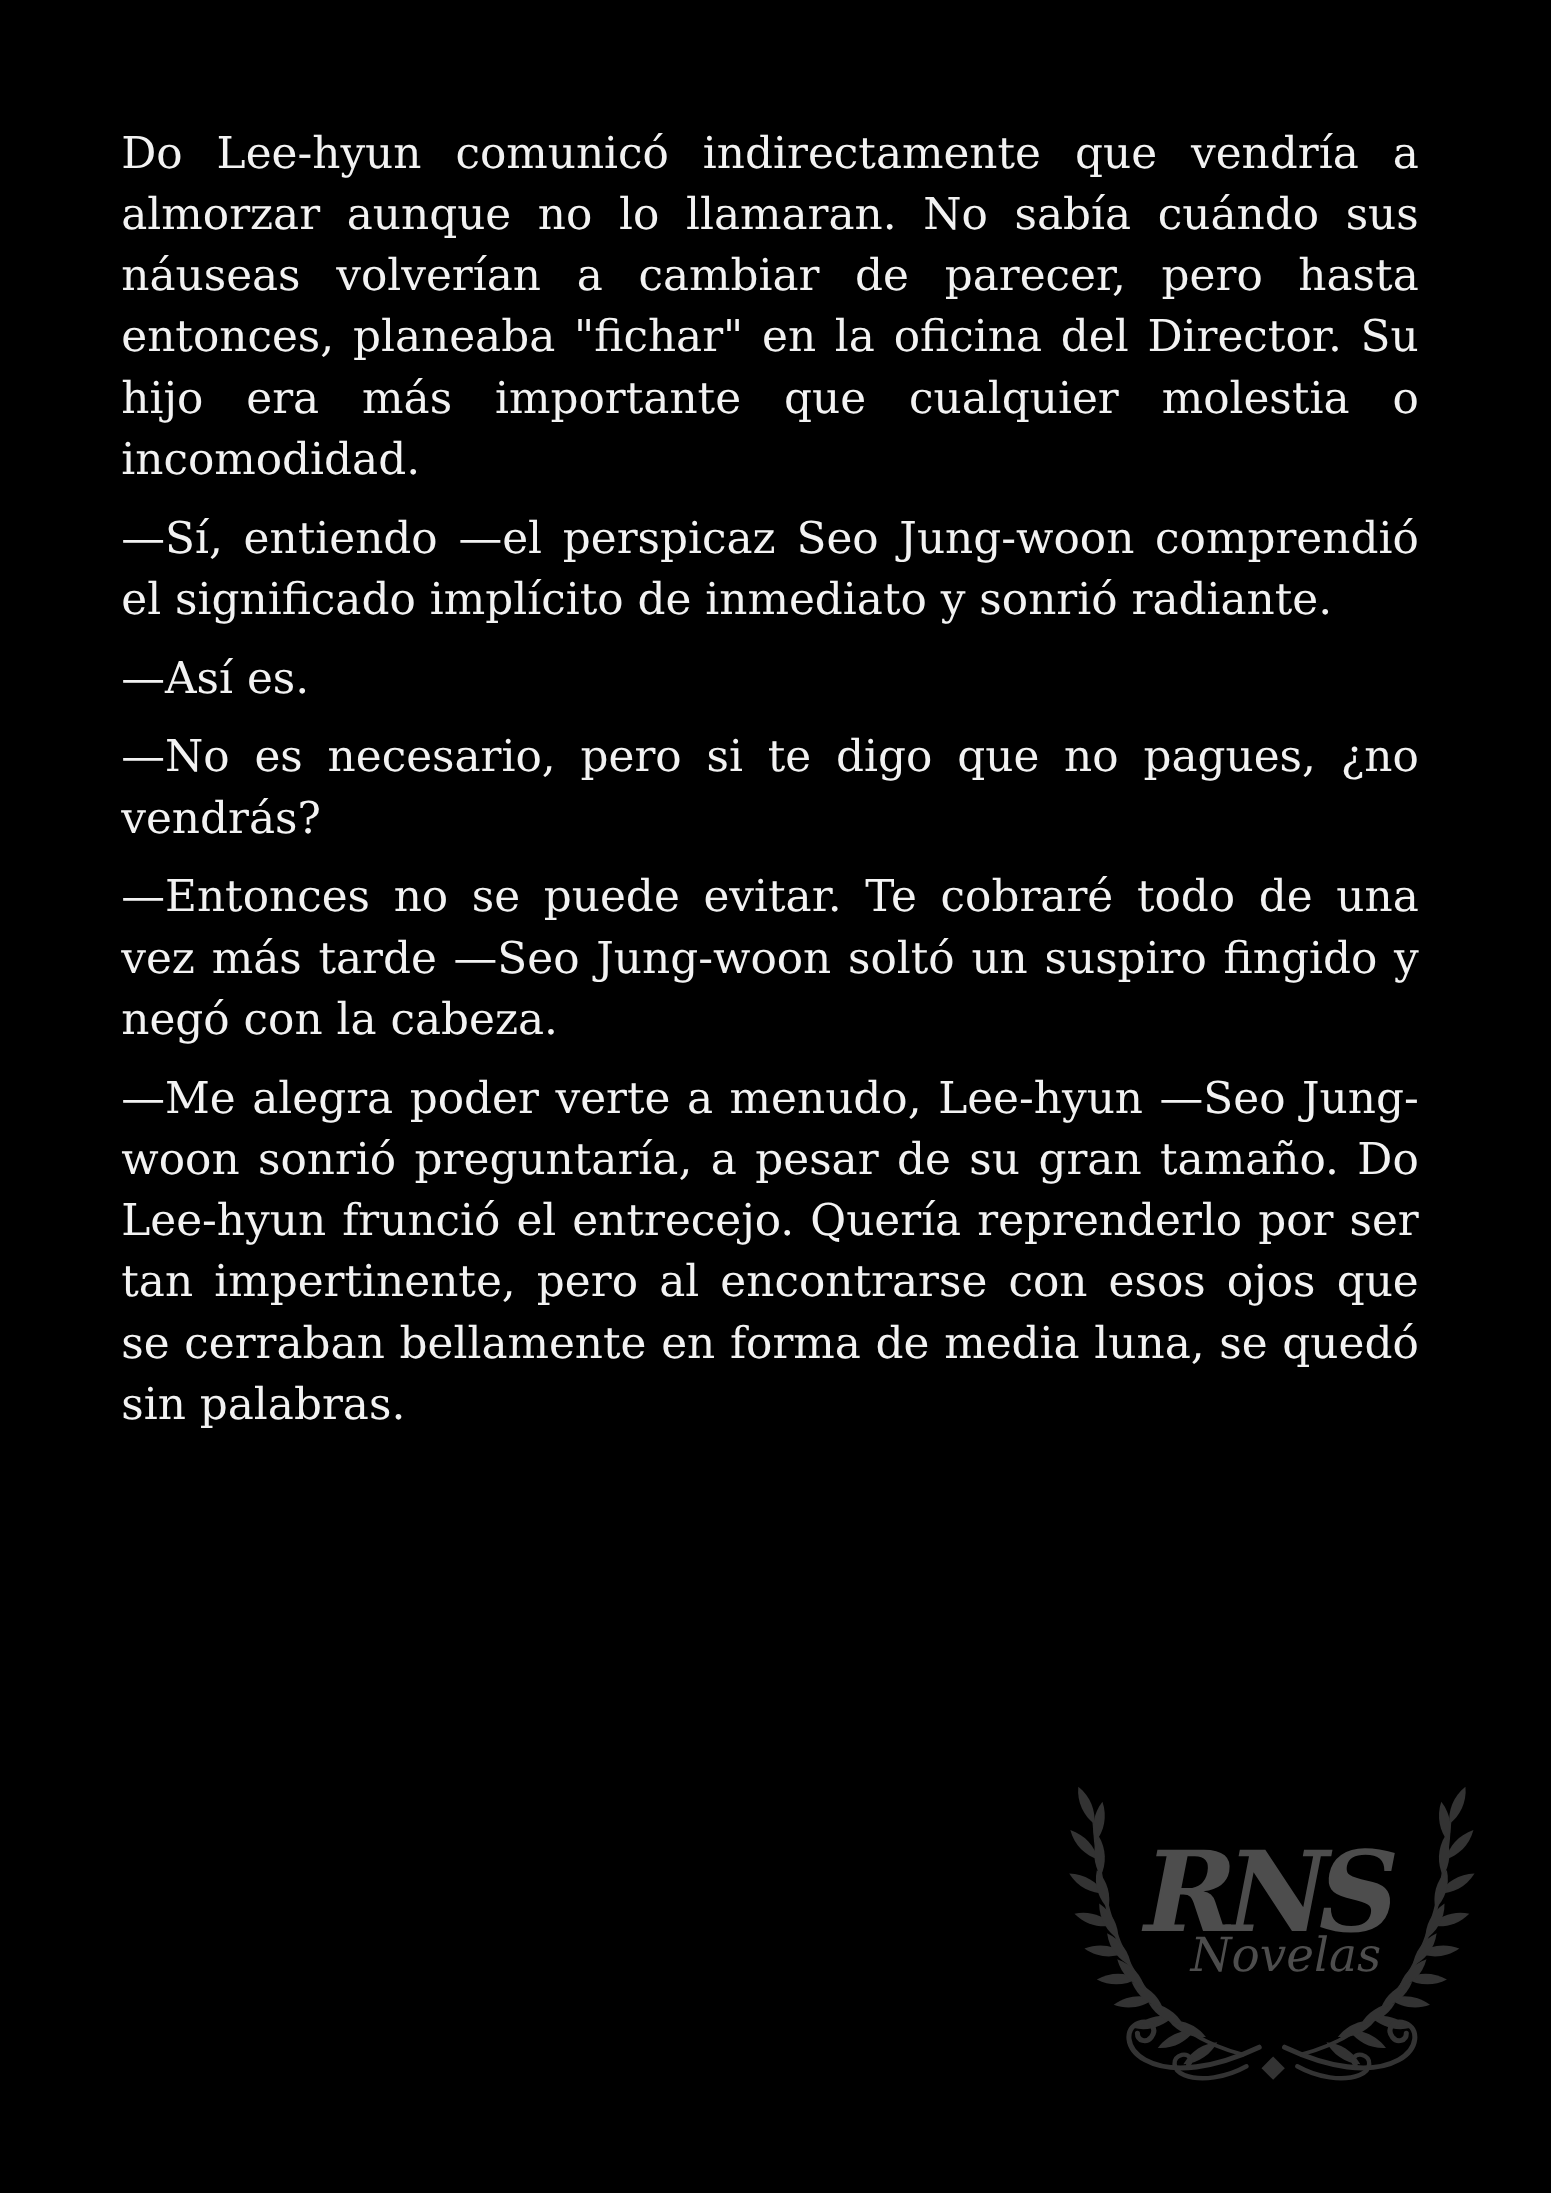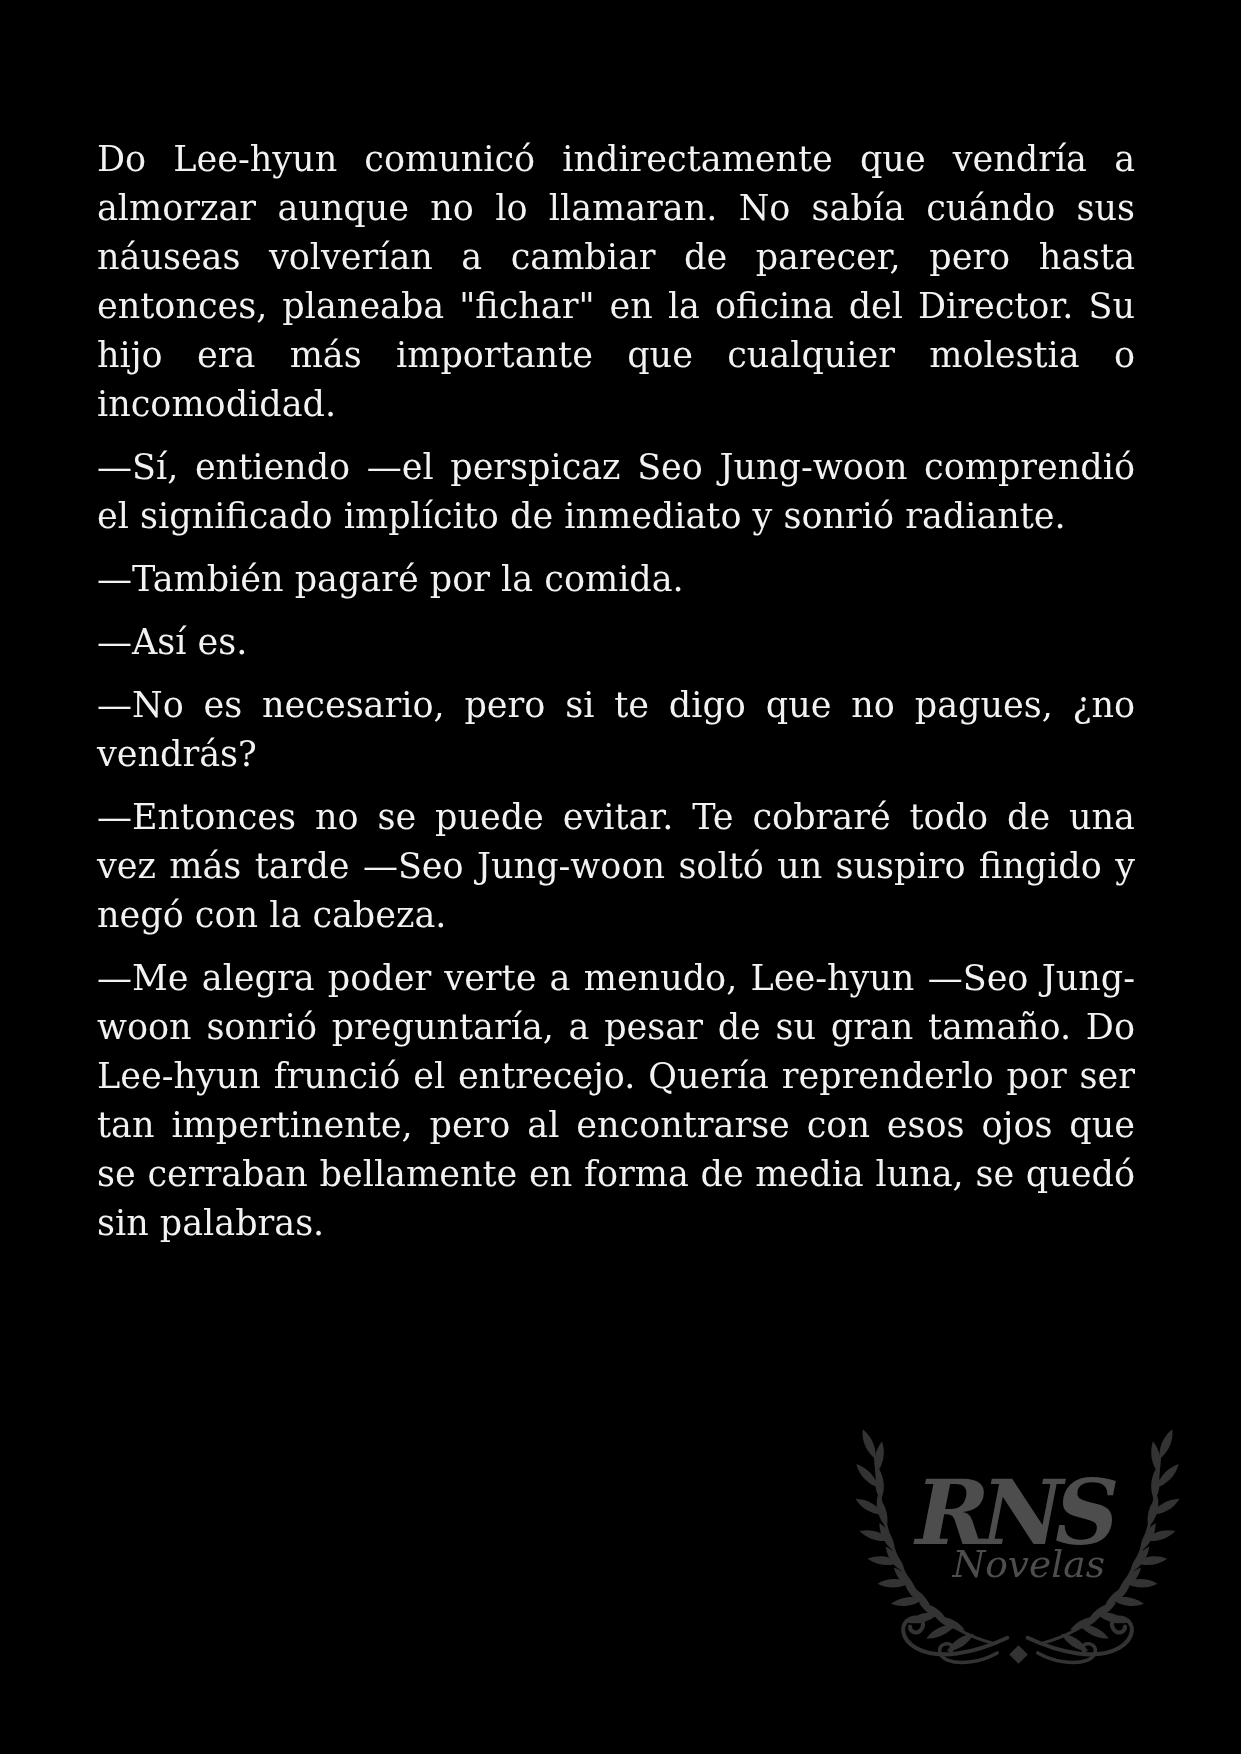--- a/index.html
+++ b/index.html
@@ -22,21 +22,20 @@
   .text-column {
     position: absolute;
     left: 97px;
     top: 99px;
     width: 1038px;
     color: #f2f2f2;
     font-size: 35px;
     line-height: 49px;
     text-align: justify;
     z-index: 2;
-    margin-top: 36px;
   }
   .text-column p {
     margin: 0 0 14px 0;
     padding: 0;
   }
   .watermark {
     position: absolute;
     left: 845px;
     top: 1418px;
     width: 345px;
@@ -102,20 +101,19 @@
       <rect x="164.5" y="226" width="13" height="13" fill="#333333" transform="rotate(45 171 232.5)"></rect>
 
       <text class="wm-initials" x="166" y="124" text-anchor="middle" font-size="88" fill="#4d4d4d">RNS</text>
       <text class="wm-subtitle" x="181" y="156" text-anchor="middle" font-size="37" fill="#4d4d4d">Novelas</text>
     </svg>
   </div>
 
   <main class="text-column">
     <p>Do Lee-hyun comunicó indirectamente que vendría a almorzar aunque no lo llamaran. No sabía cuándo sus náuseas volverían a cambiar de parecer, pero hasta entonces, planeaba "fichar" en la oficina del Director. Su hijo era más importante que cualquier molestia o incomodidad.</p>
     <p>—Sí, entiendo —el perspicaz Seo Jung-woon comprendió el significado implícito de inmediato y sonrió radiante.</p>
-    <p>—También pagaré por la comida.</p>
     <p>—Así es.</p>
     <p>—No es necesario, pero si te digo que no pagues, ¿no vendrás?</p>
     <p>—Entonces no se puede evitar. Te cobraré todo de una vez más tarde —Seo Jung-woon soltó un suspiro fingido y negó con la cabeza.</p>
     <p>—Me alegra poder verte a menudo, Lee-hyun —Seo Jung-woon sonrió preguntaría, a pesar de su gran tamaño. Do Lee-hyun frunció el entrecejo. Quería reprenderlo por ser tan impertinente, pero al encontrarse con esos ojos que se cerraban bellamente en forma de media luna, se quedó sin palabras.</p>
   </main>
 
 </div>
 
 </body></html>

